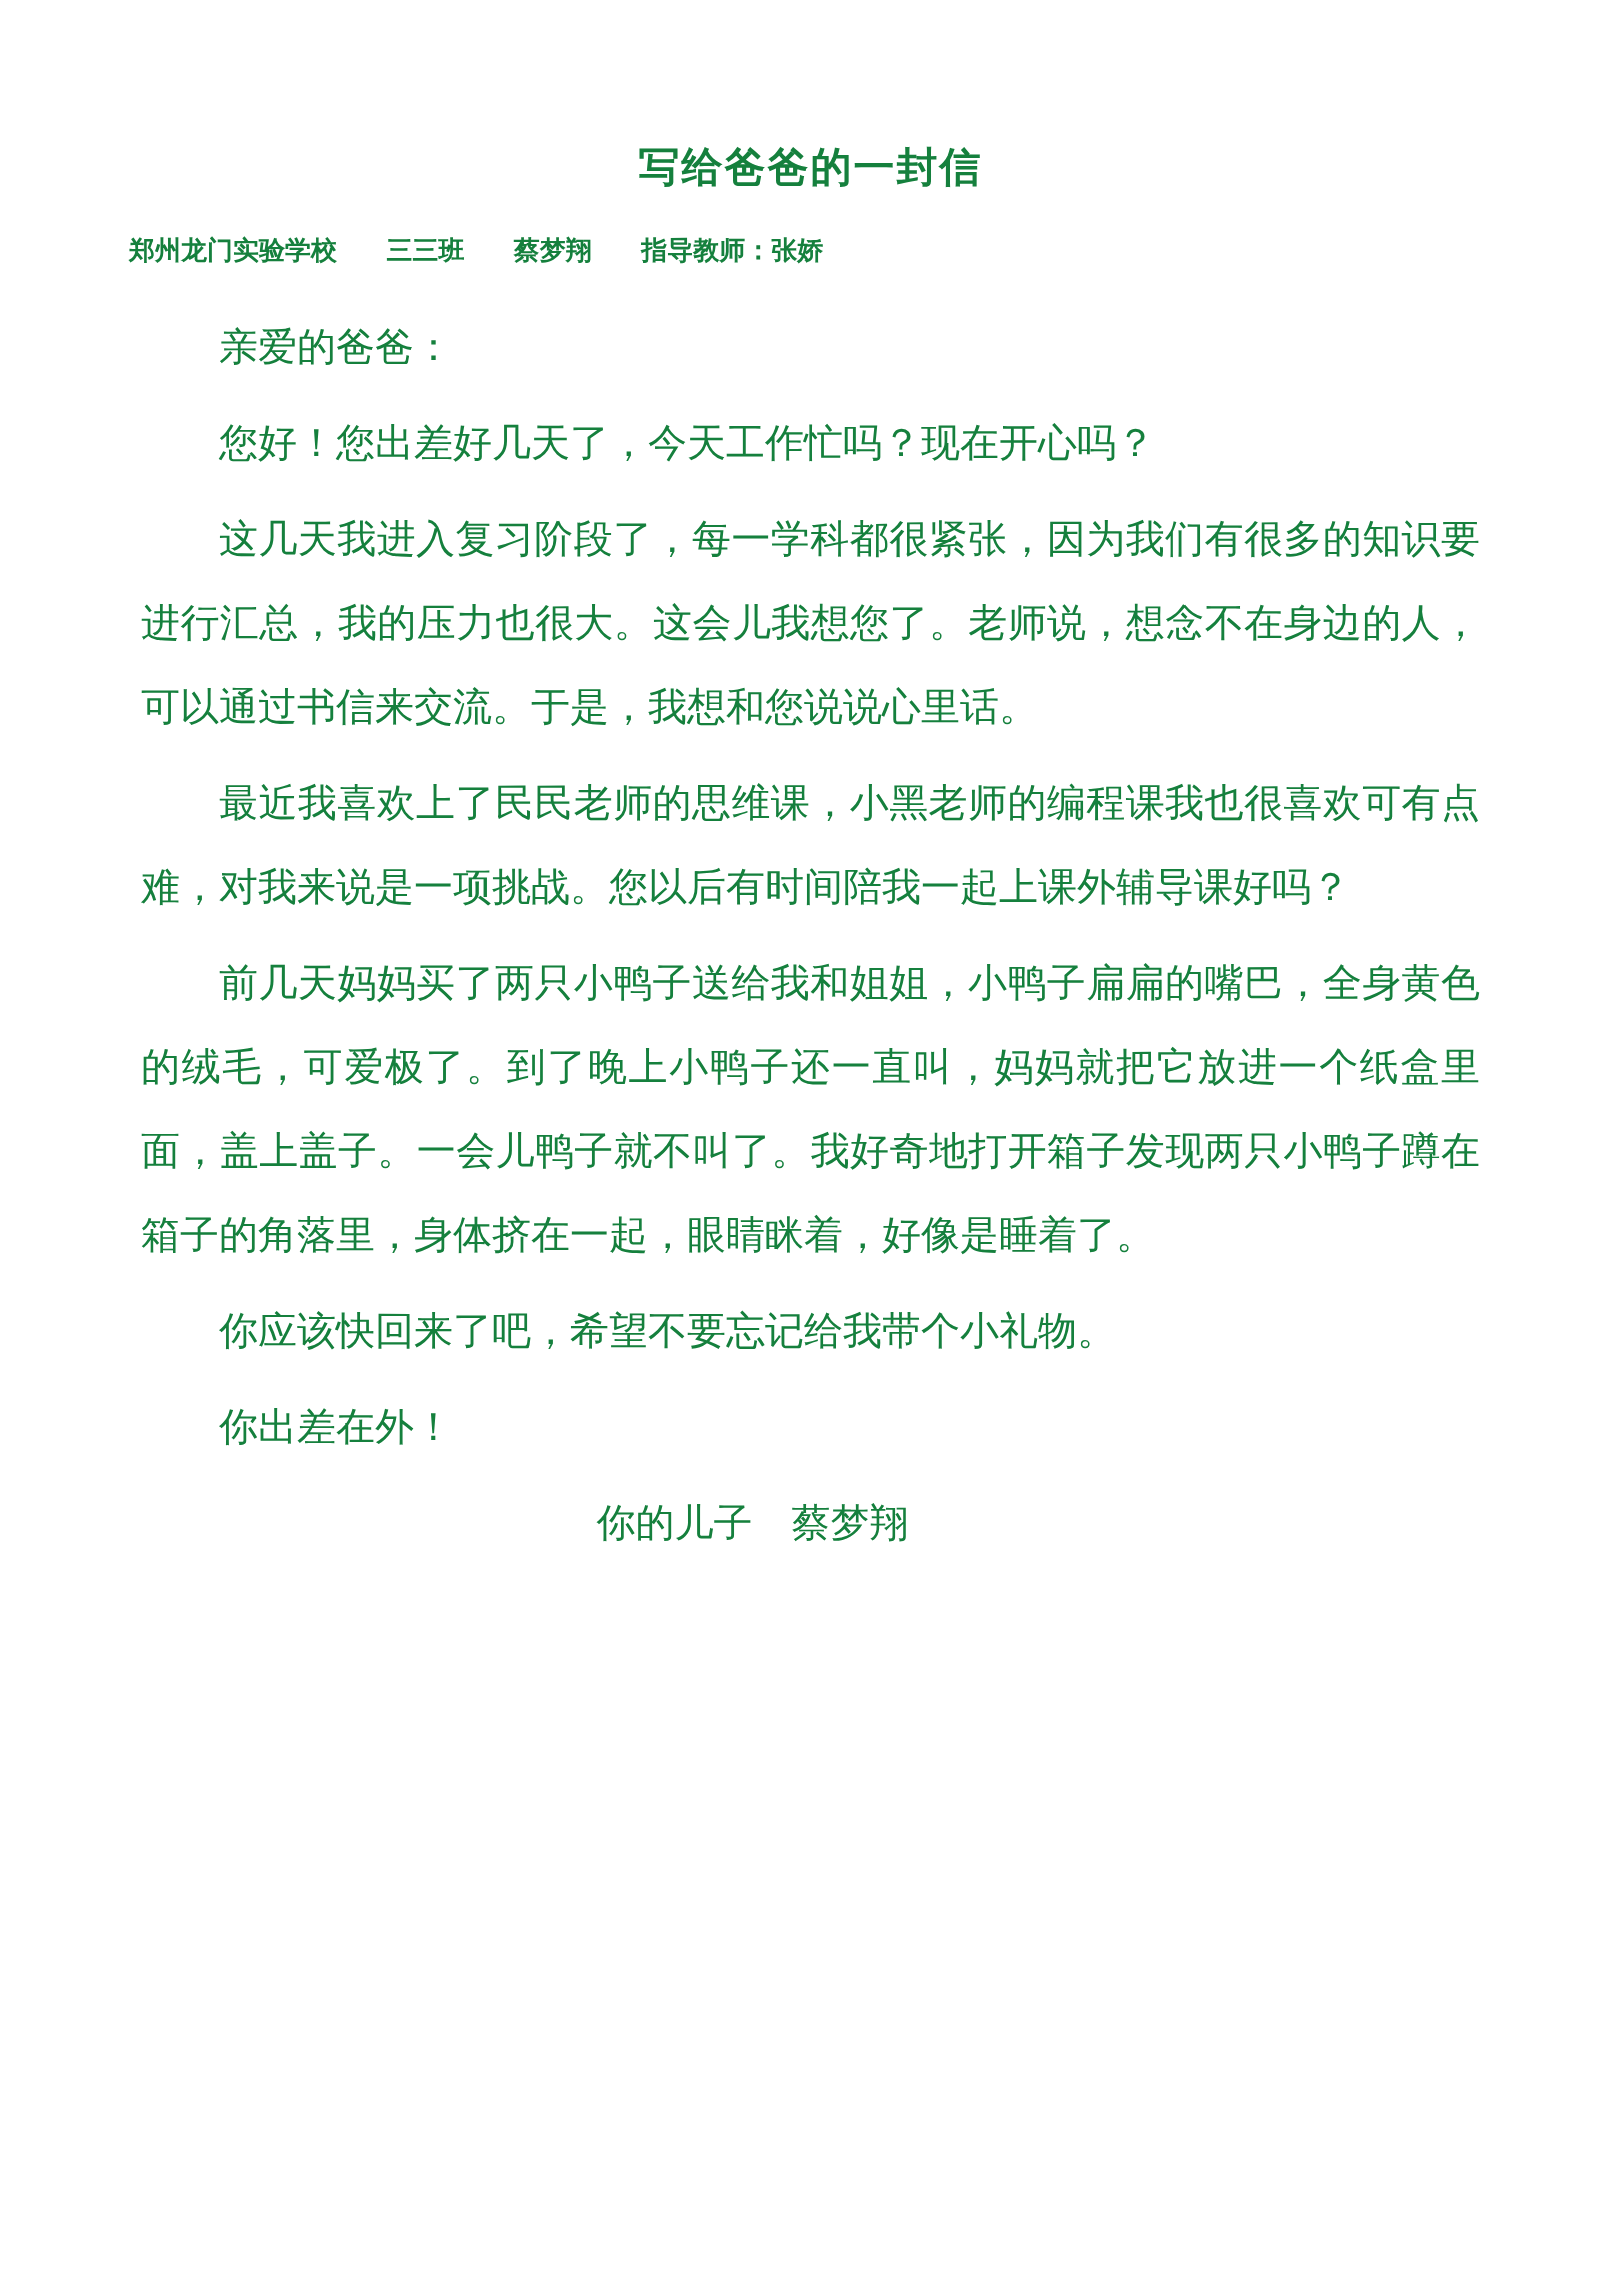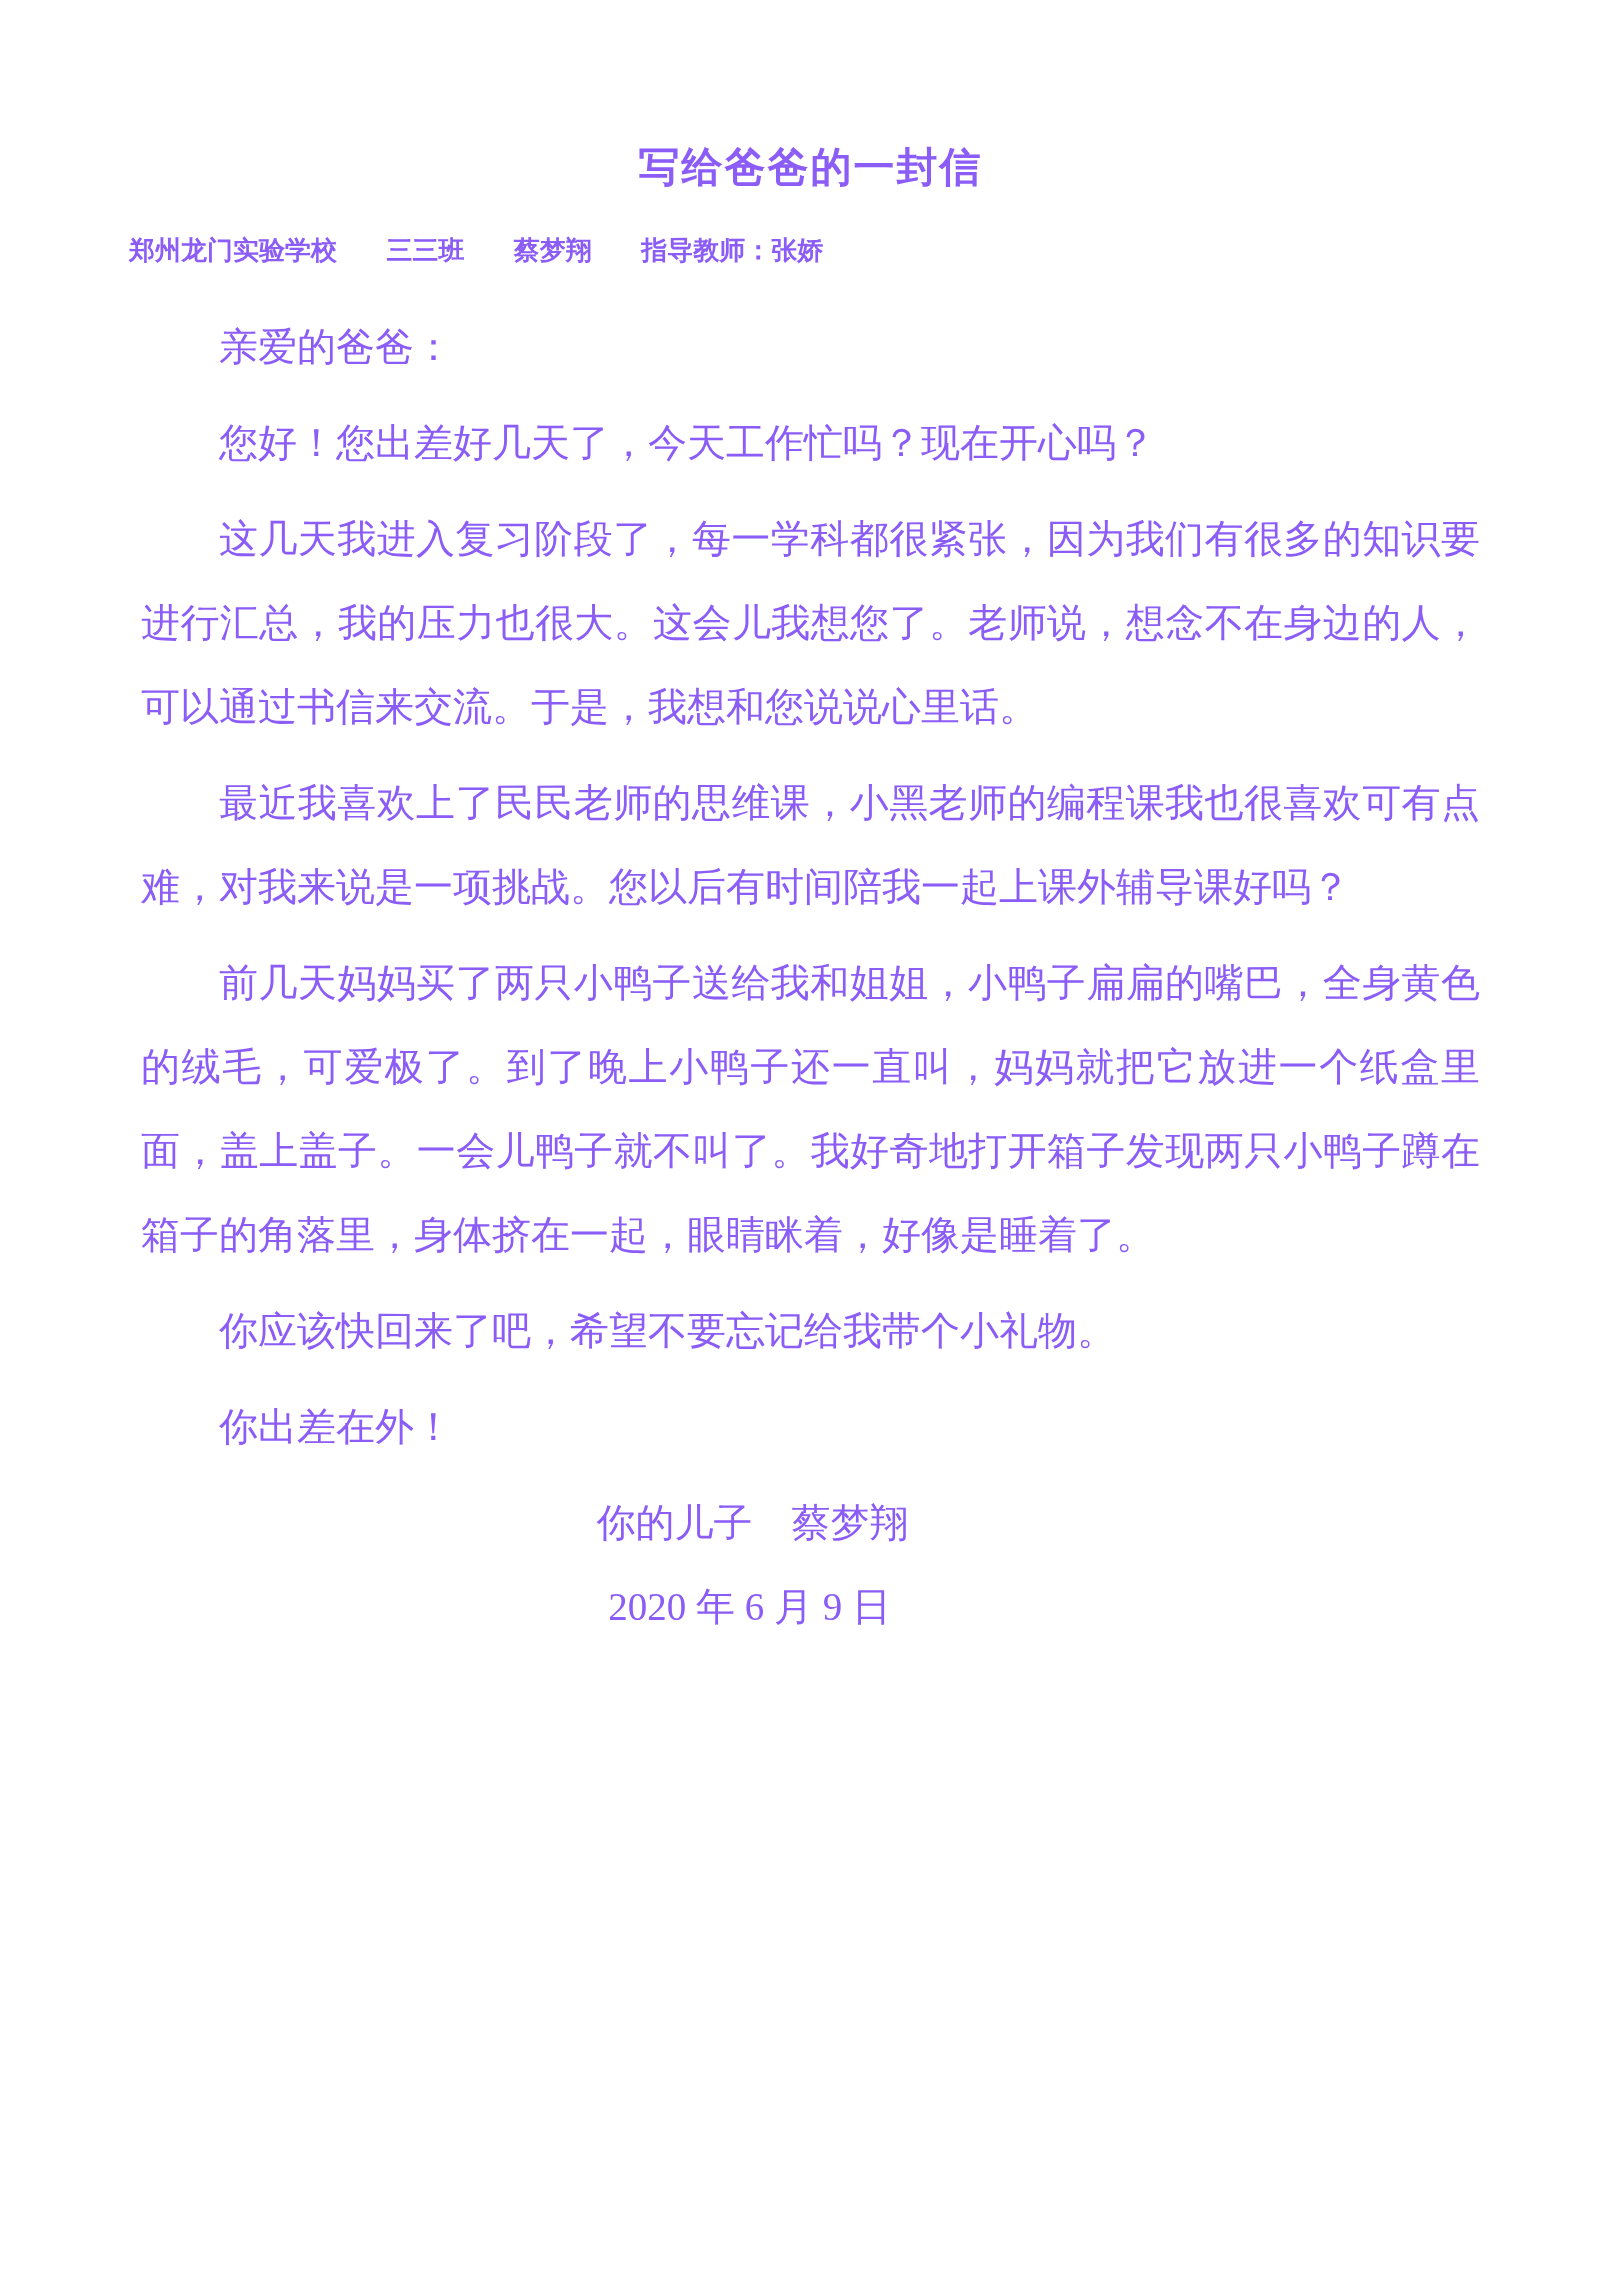--- a/index.html
+++ b/index.html
@@ -6,21 +6,21 @@
     margin: 0;
     padding: 0;
     background: #ffffff;
   }
   .page {
     position: relative;
     width: 1621px;
     height: 2293px;
     margin: 0 auto;
     background: #ffffff;
-    color: #8b5cf6;
+    color: #15803d;
     font-family: "Liberation Serif", "DejaVu Serif", serif;
     box-sizing: border-box;
     padding: 125px 129px 0 129px;
     overflow: hidden;
   }
   .title {
     margin: 0;
     text-align: center;
     font-size: 41px;
     font-weight: bold;
@@ -72,17 +72,16 @@
     <p>您好！您出差好几天了，今天工作忙吗？现在开心吗？</p>
     <p>这几天我进入复习阶段了，每一学科都很紧张，因为我们有很多的知识要进行汇总，我的压力也很大。这会儿我想您了。老师说，想念不在身边的人，可以通过书信来交流。于是，我想和您说说心里话。</p>
     <p>最近我喜欢上了民民老师的思维课，小黑老师的编程课我也很喜欢可有点难，对我来说是一项挑战。您以后有时间陪我一起上课外辅导课好吗？</p>
     <p>前几天妈妈买了两只小鸭子送给我和姐姐，小鸭子扁扁的嘴巴，全身黄色的绒毛，可爱极了。到了晚上小鸭子还一直叫，妈妈就把它放进一个纸盒里面，盖上盖子。一会儿鸭子就不叫了。我好奇地打开箱子发现两只小鸭子蹲在箱子的角落里，身体挤在一起，眼睛眯着，好像是睡着了。</p>
     <p>你应该快回来了吧，希望不要忘记给我带个小礼物。</p>
     <p>你出差在外！</p>
   </div>
 
   <div class="sig-block">
     <div class="signature">你的儿子　蔡梦翔</div>
-    <div class="date">2020 年 6 月 9 日</div>
   </div>
 
 </div>
 
 
 </body></html>

